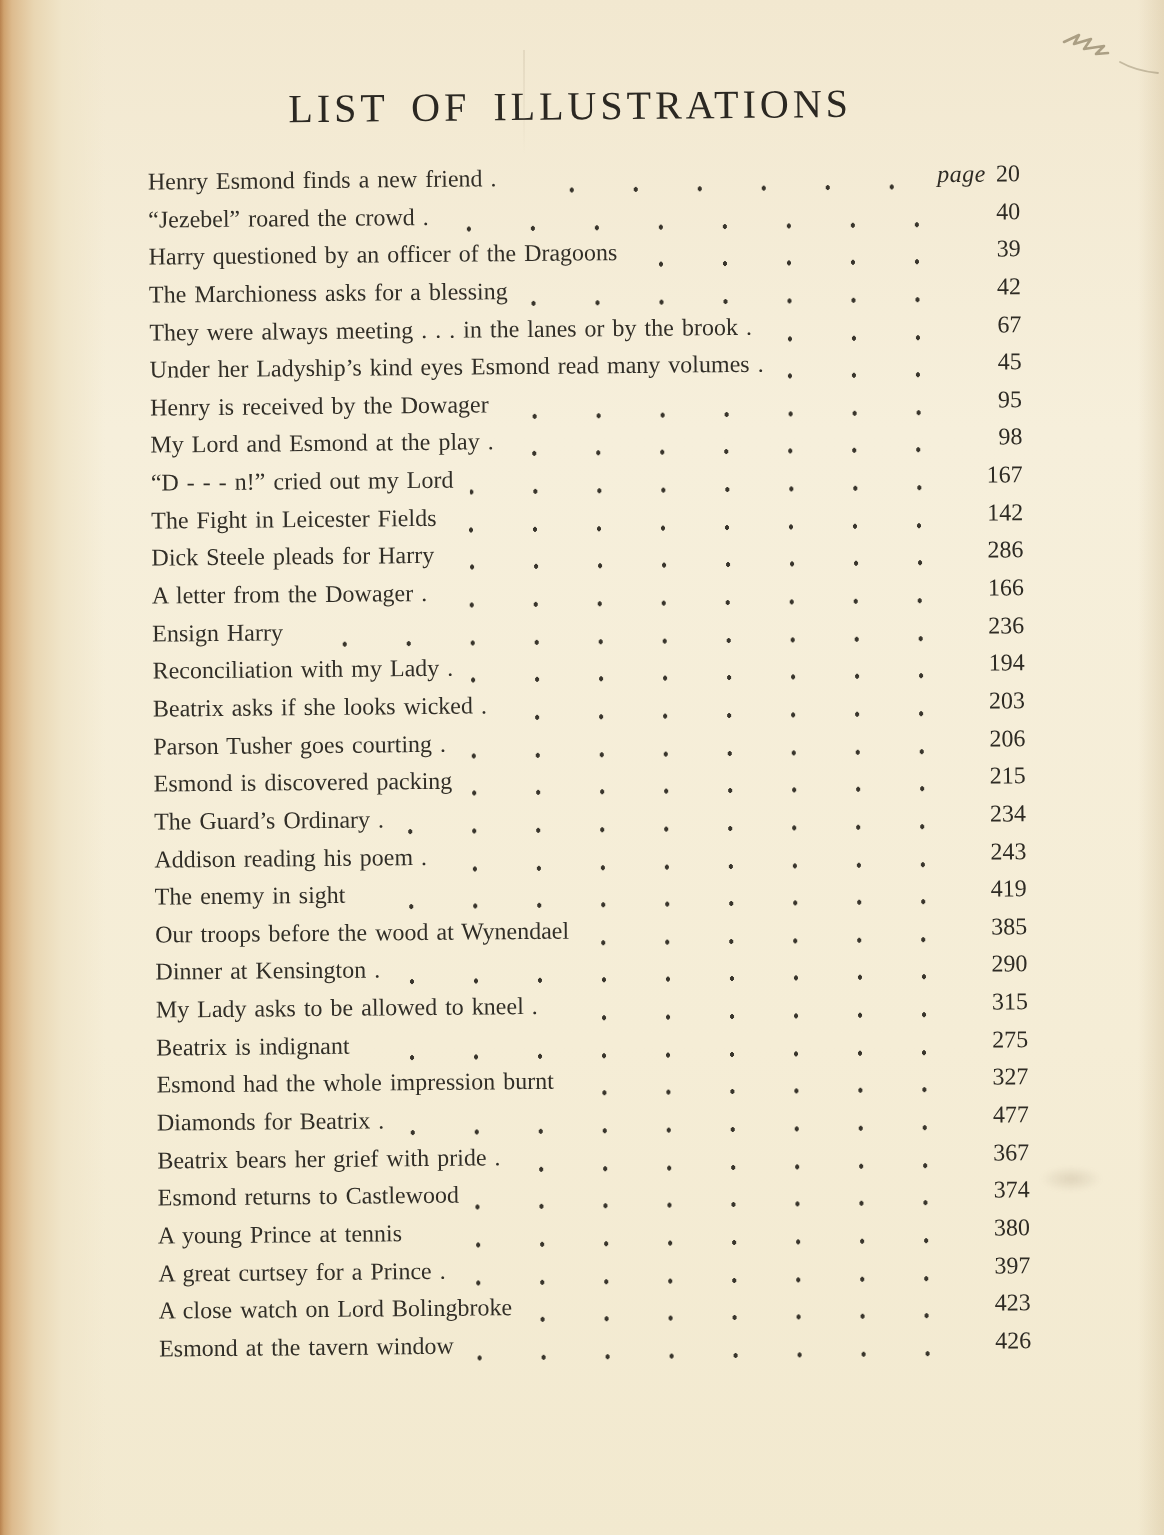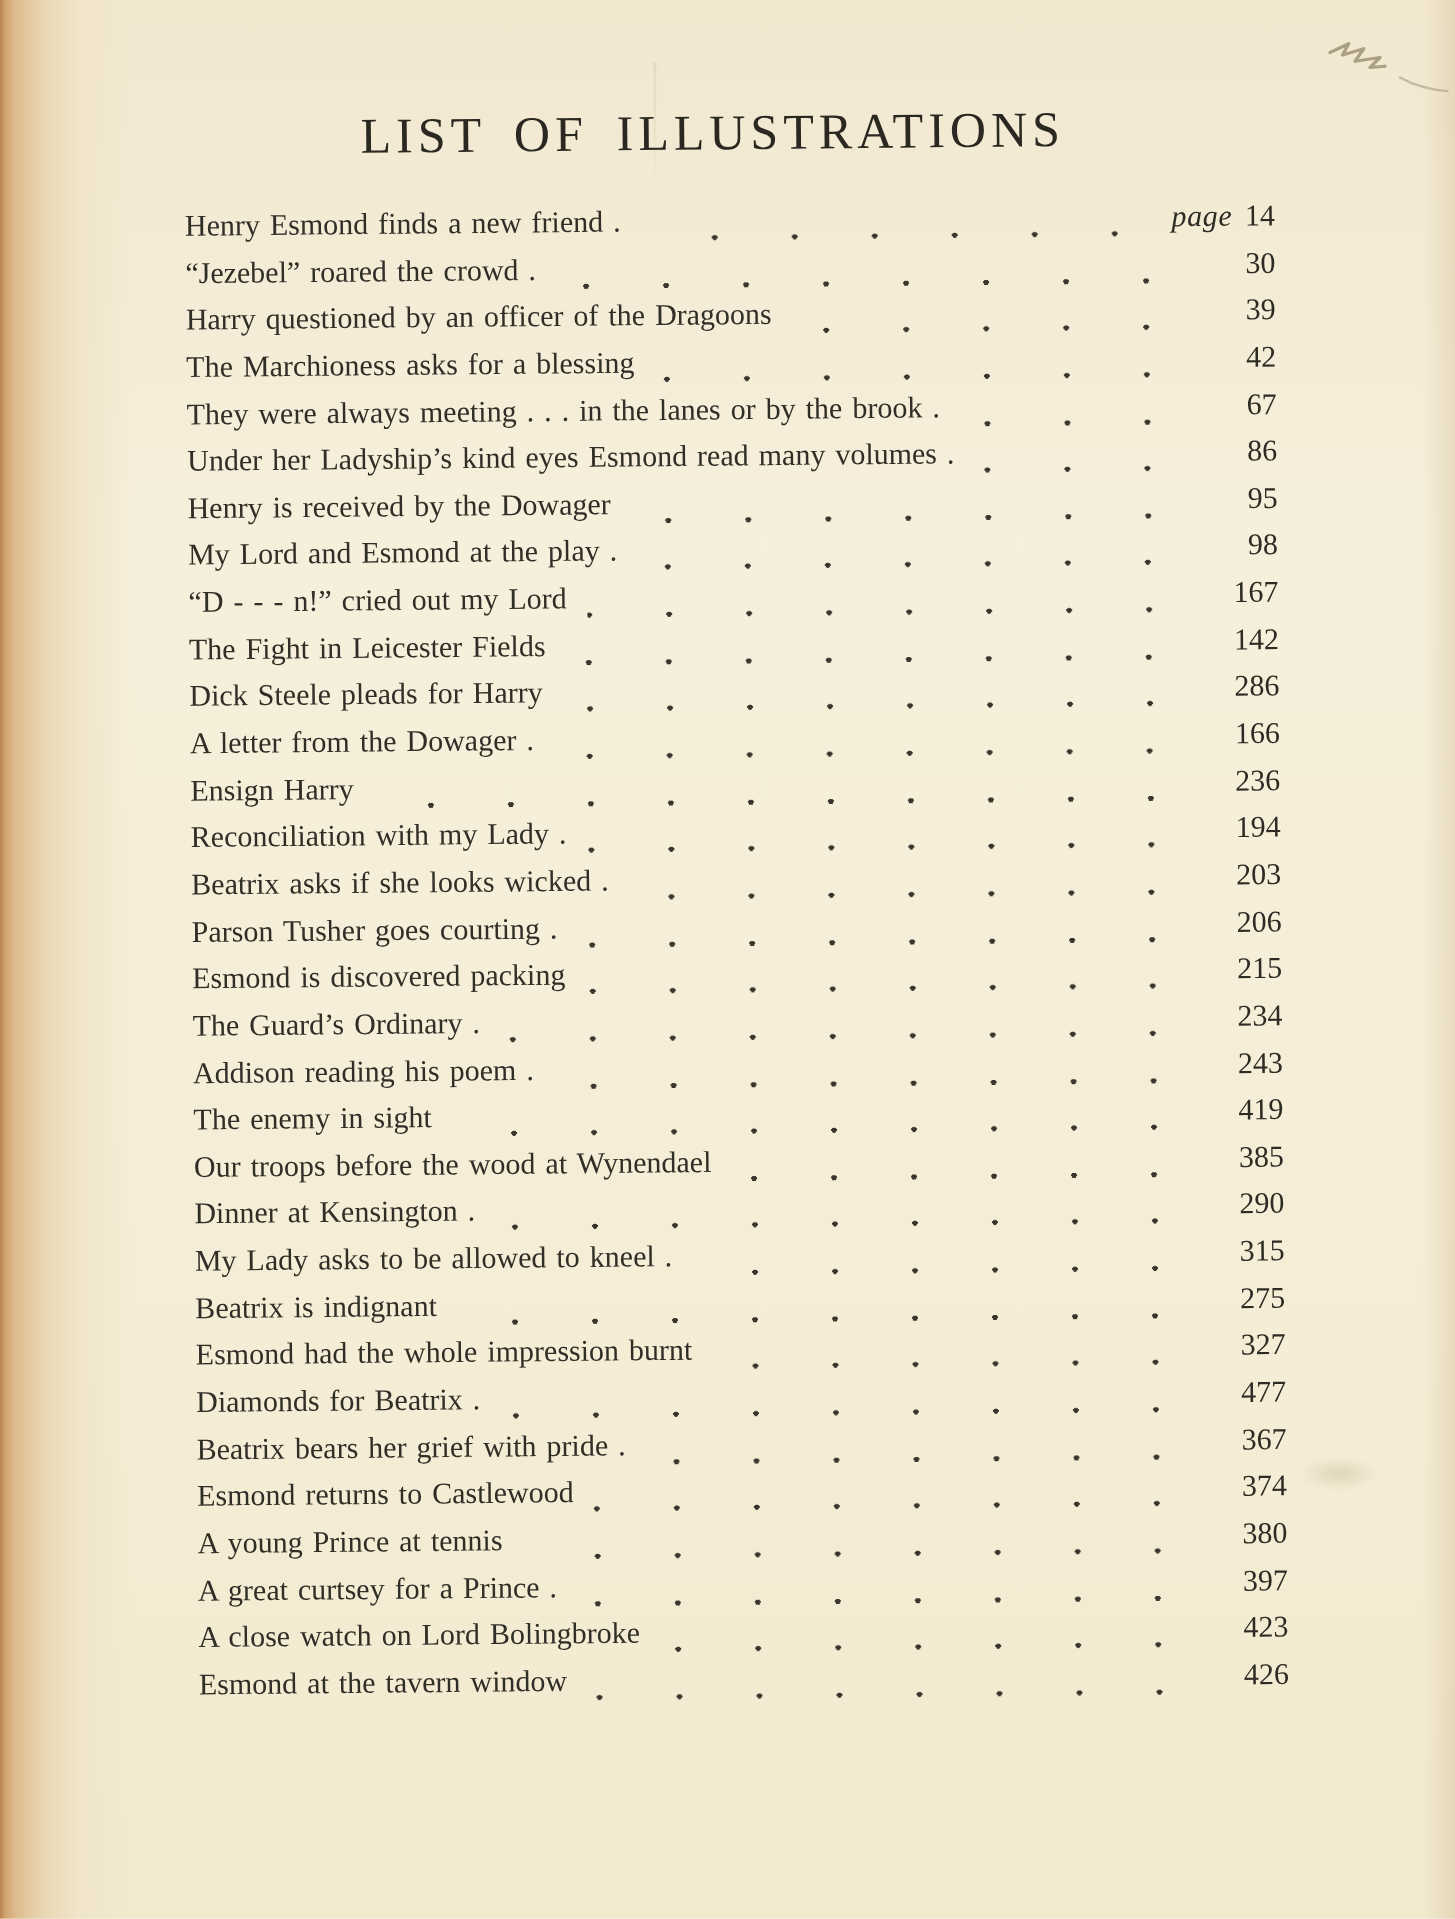--- a/index.html
+++ b/index.html
@@ -100,29 +100,29 @@
   </svg>
 
   <div class="content">
     <h1 class="title">LIST OF ILLUSTRATIONS</h1>
     <div class="list" id="list">
         <div class="row first">
     <span class="caption">Henry Esmond finds a new friend .</span>
     <span class="leader"></span>
     <span class="pnum">
       <i class="pword">page</i>
-      <span class="num">14</span>
+      <span class="num">20</span>
     </span>
   </div>
         <div class="row">
     <span class="caption">“Jezebel” roared the crowd .</span>
     <span class="leader"></span>
     <span class="pnum">
 
-      <span class="num">30</span>
+      <span class="num">40</span>
     </span>
   </div>
         <div class="row">
     <span class="caption">Harry questioned by an officer of the Dragoons</span>
     <span class="leader"></span>
     <span class="pnum">
 
       <span class="num">39</span>
     </span>
   </div>
@@ -140,21 +140,21 @@
     <span class="pnum">
 
       <span class="num">67</span>
     </span>
   </div>
         <div class="row">
     <span class="caption">Under her Ladyship’s kind eyes Esmond read many volumes .</span>
     <span class="leader"></span>
     <span class="pnum">
 
-      <span class="num">86</span>
+      <span class="num">45</span>
     </span>
   </div>
         <div class="row">
     <span class="caption">Henry is received by the Dowager</span>
     <span class="leader"></span>
     <span class="pnum">
 
       <span class="num">95</span>
     </span>
   </div>

